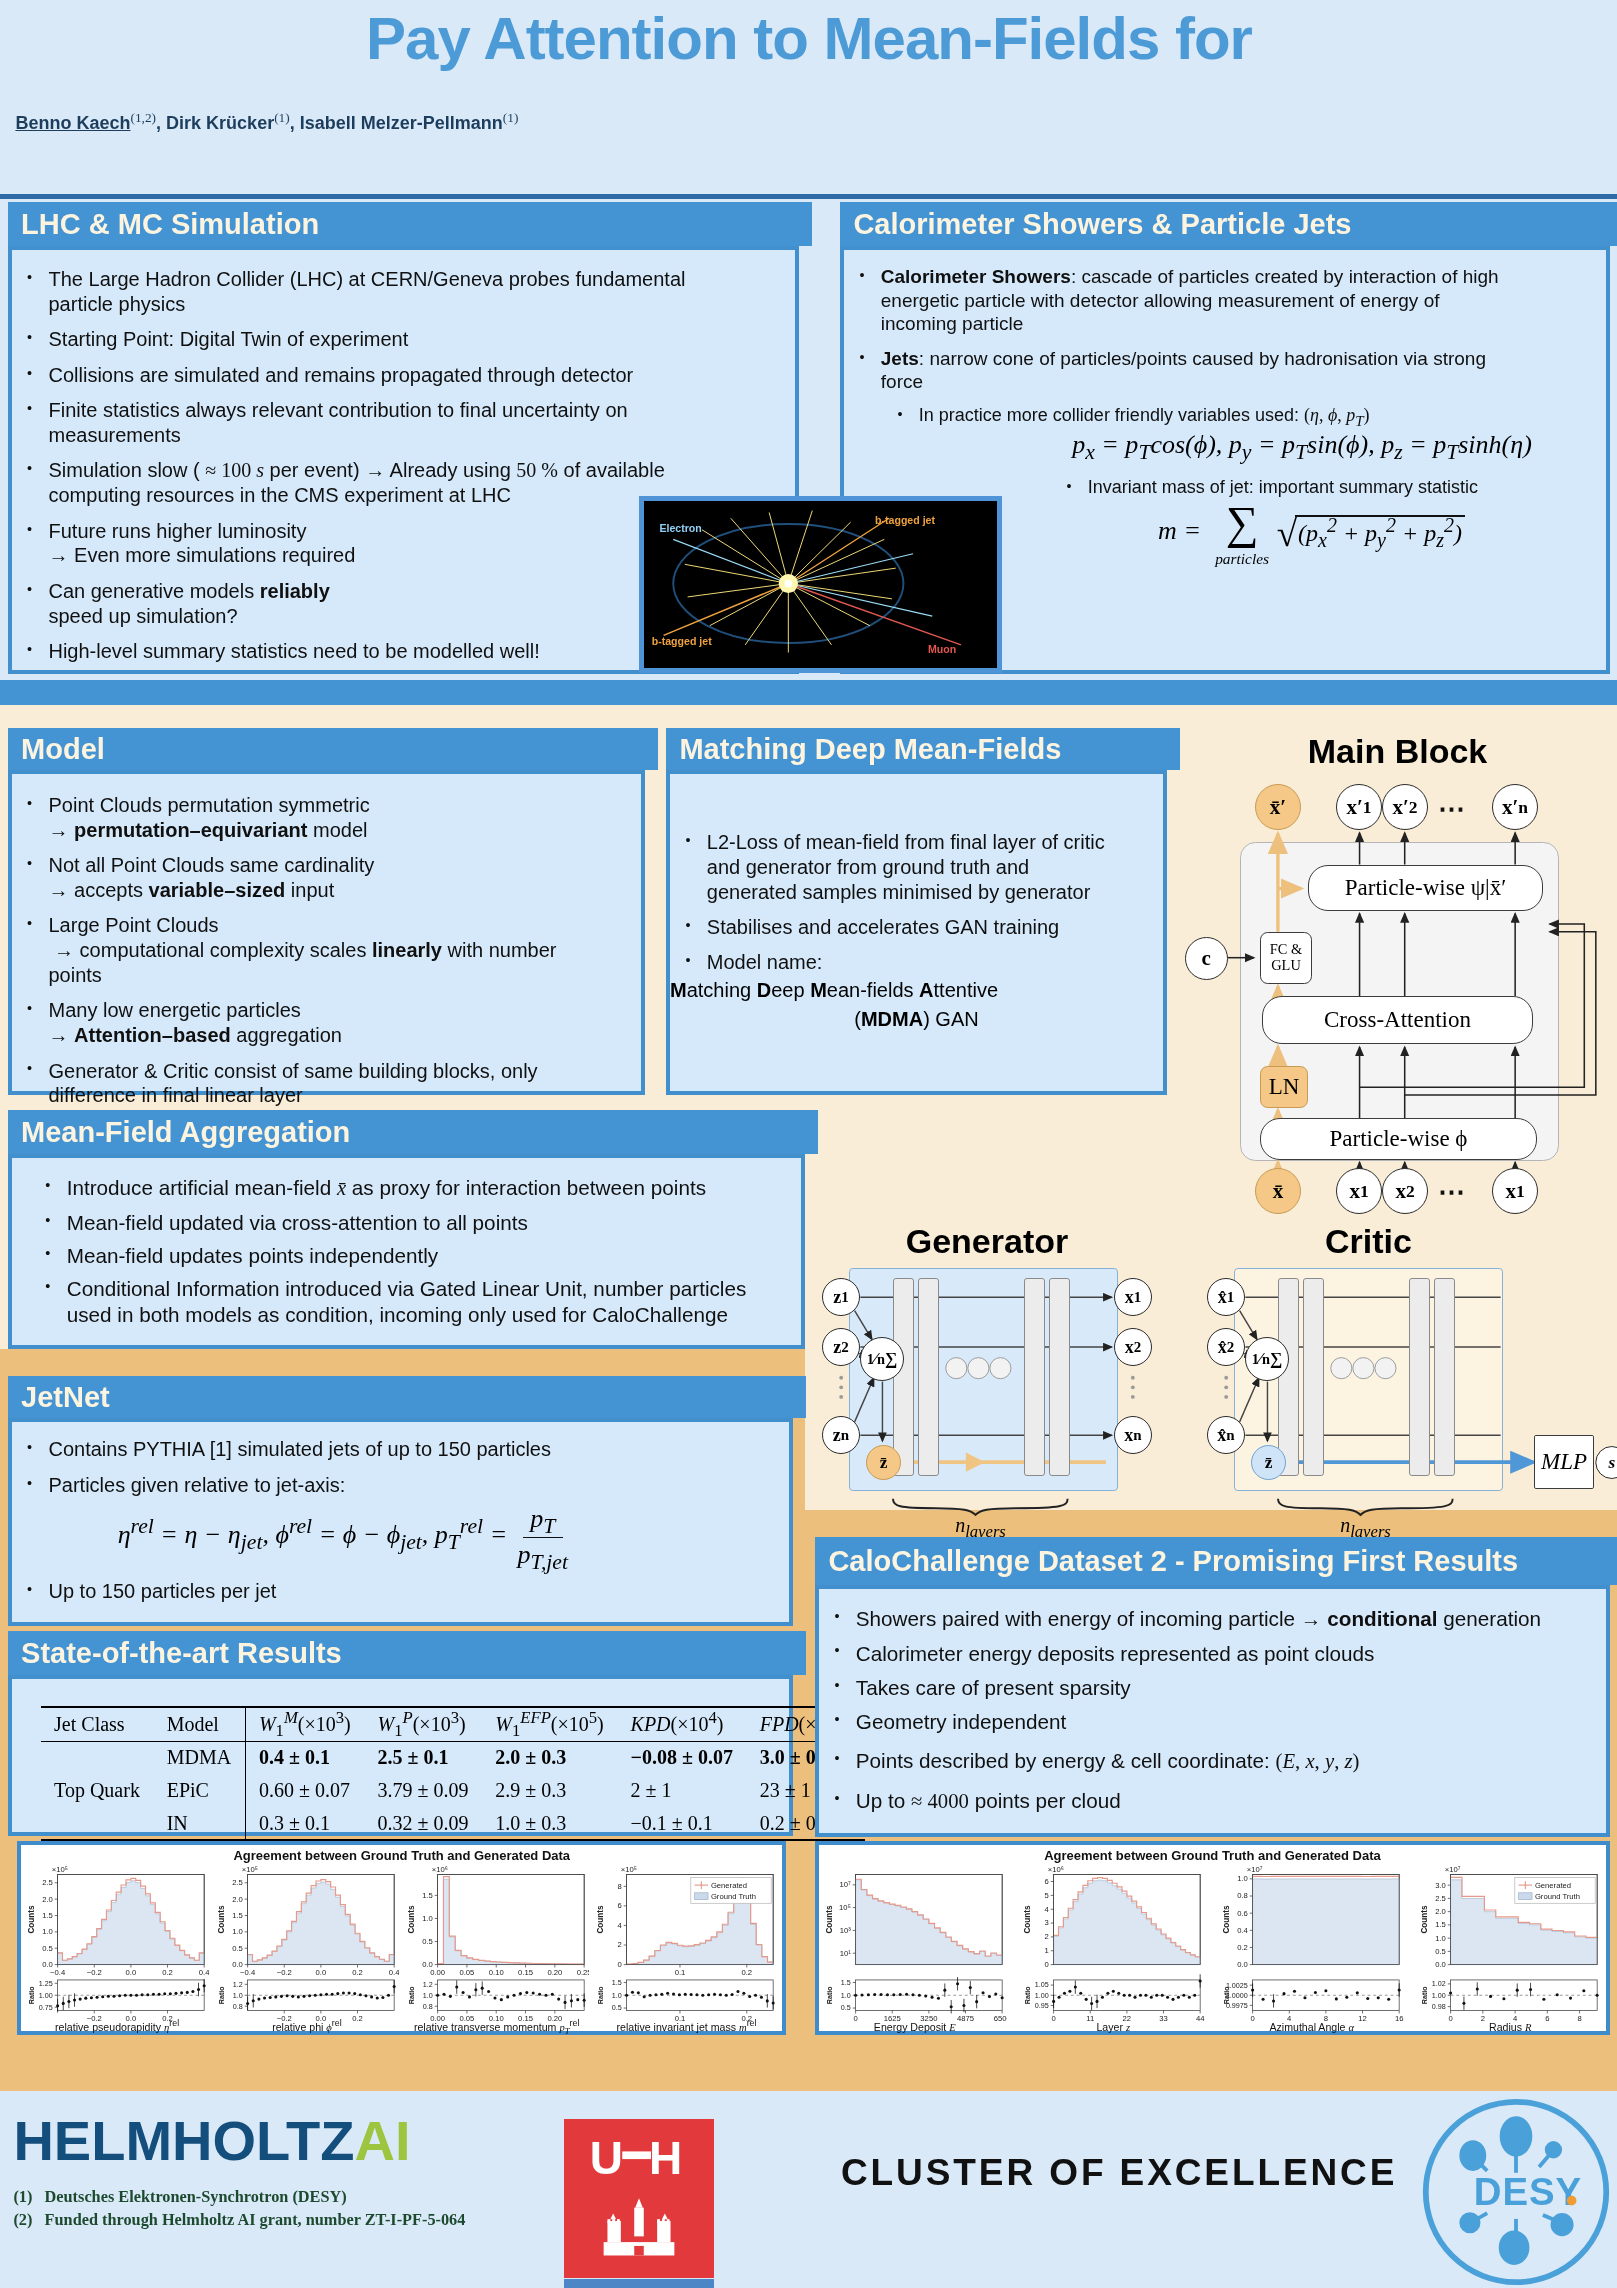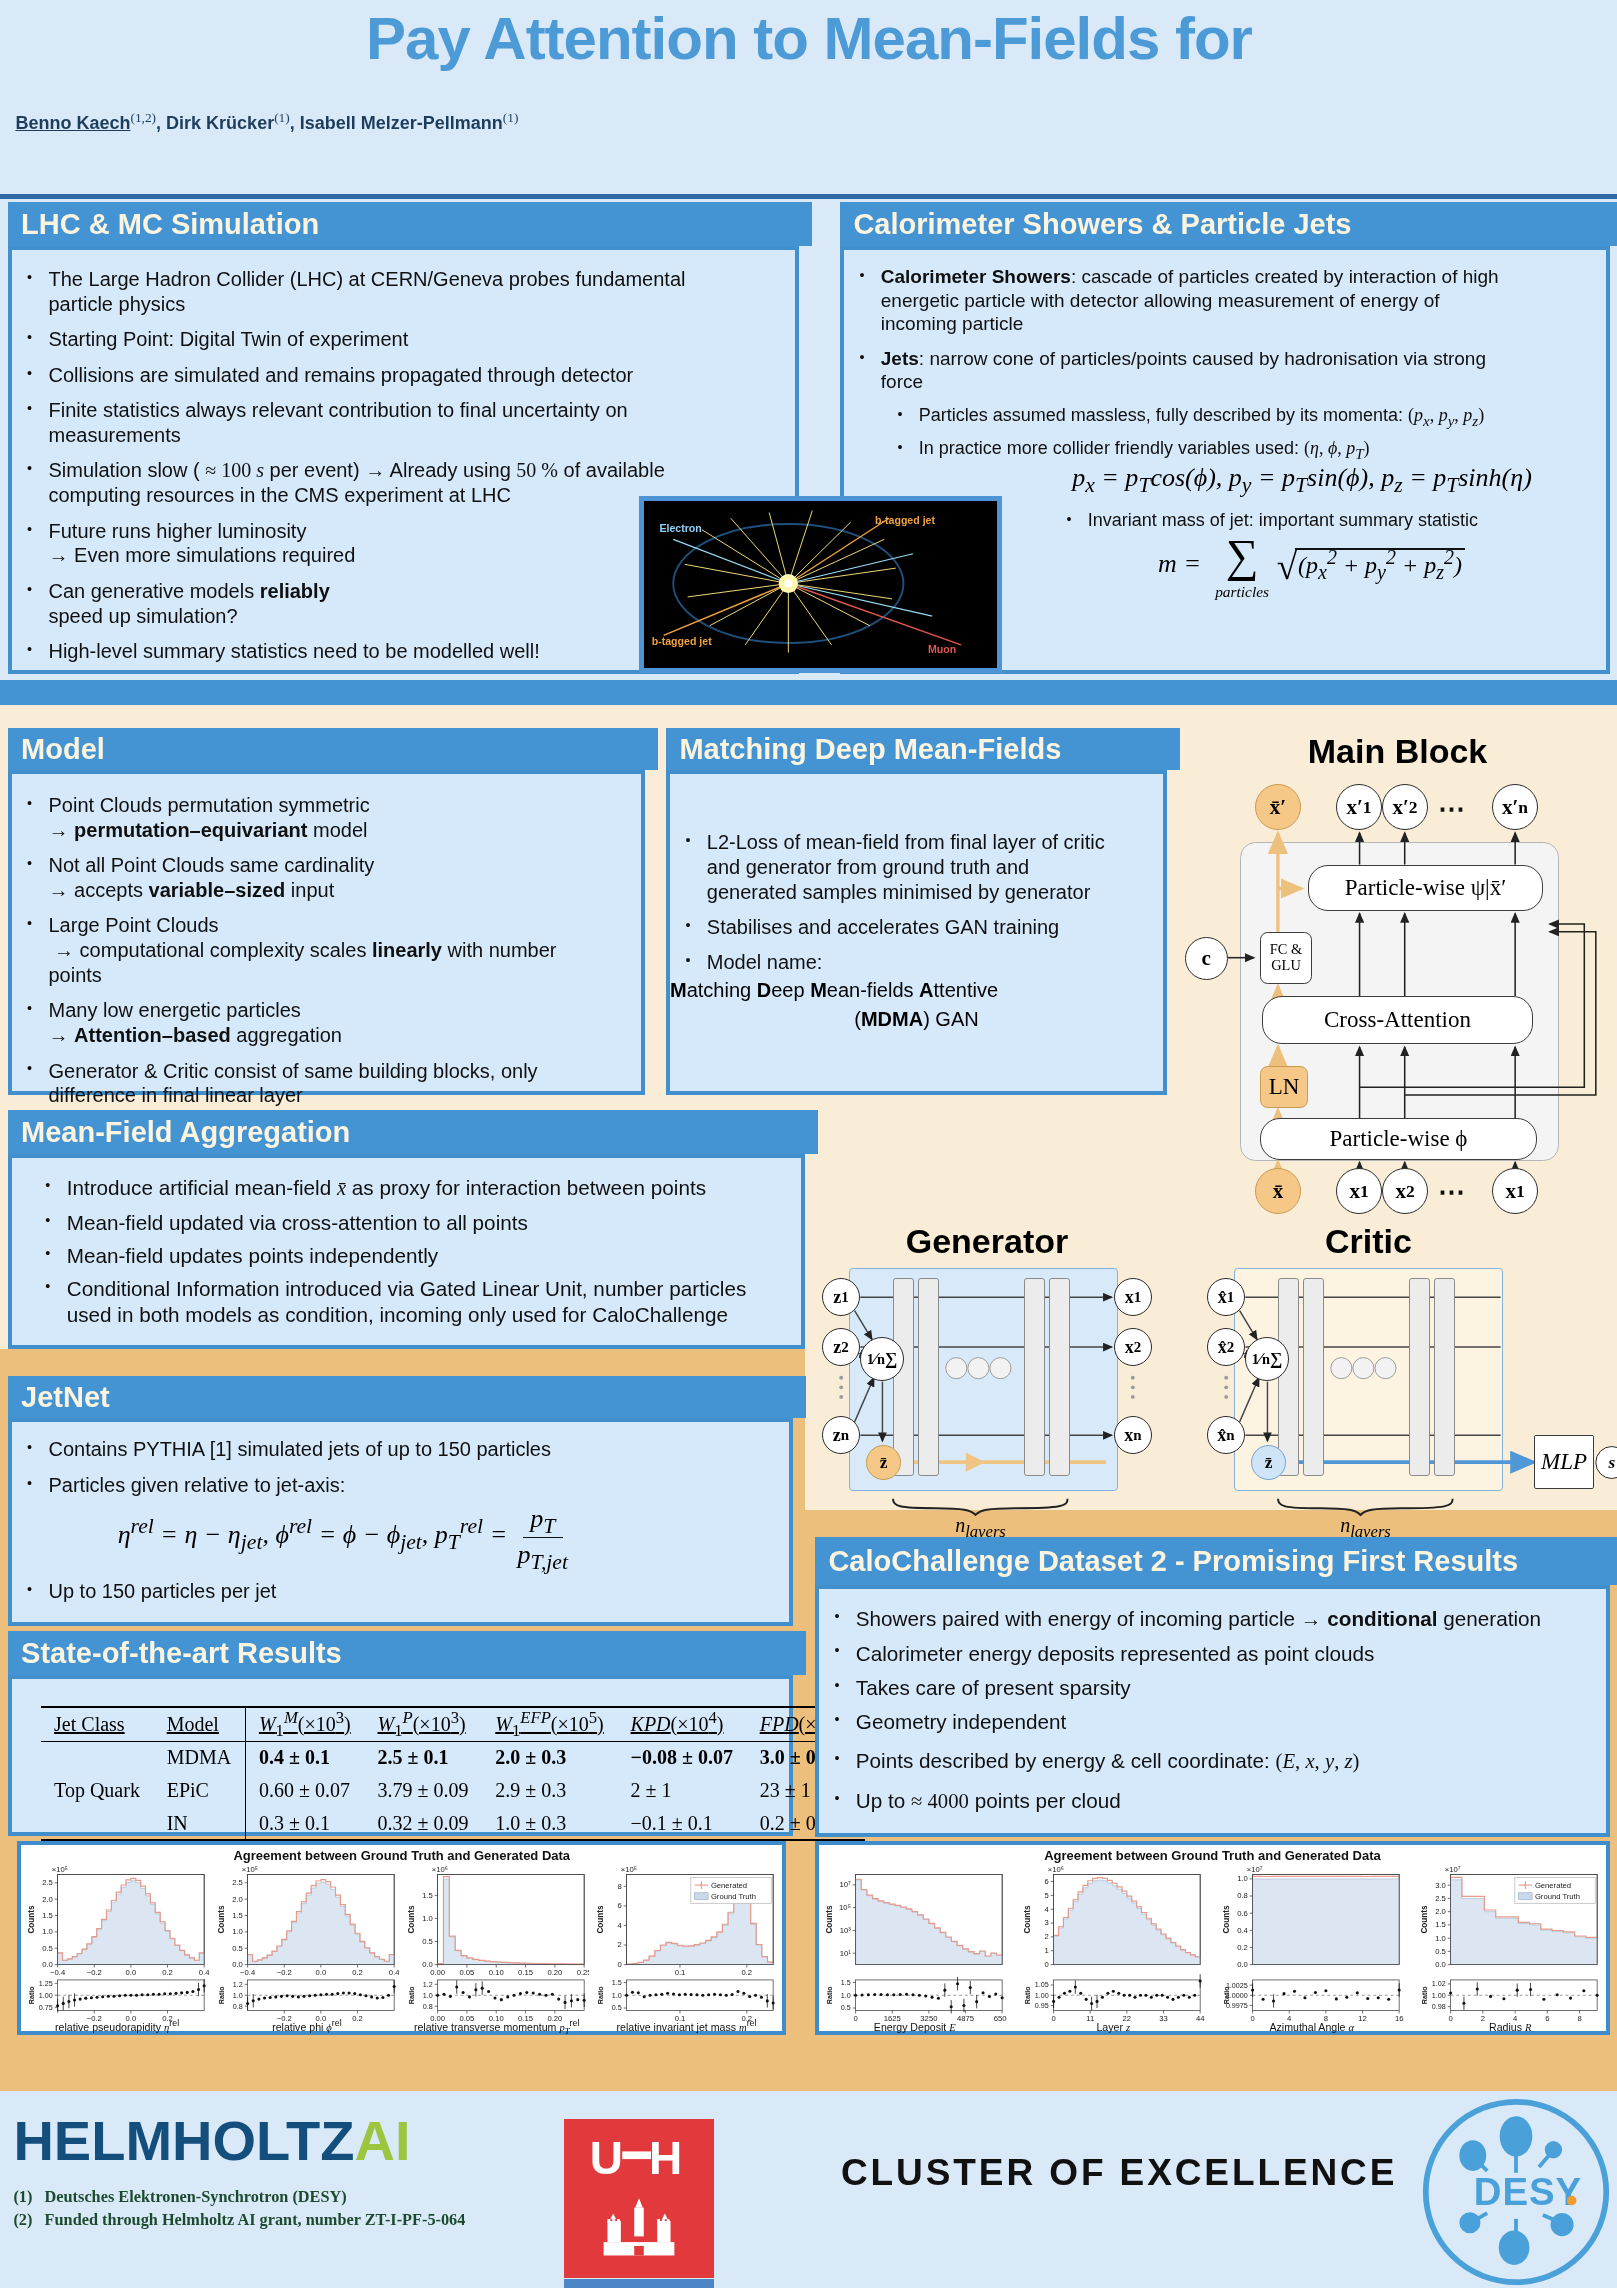--- a/index.html
+++ b/index.html
@@ -46,21 +46,21 @@
         font-family:"Liberation Serif",serif;font-size:23px;box-sizing:border-box;text-align:center;}
   .nb-box.orange{background:#f5c887;border-color:#c89b55;}
   .nb-outer{position:absolute;background:#f4f4f4;border:1.9px solid #b5b5b5;border-radius:15.4px;}
   .dots{position:absolute;font-family:"Liberation Serif",serif;font-weight:bold;font-size:27px;letter-spacing:4.8px;color:#111;}
   .bar{position:absolute;width:19px;background:#ececec;border:1.4px solid #8a8a8a;border-radius:2.9px;}
   .nlayers{position:absolute;font-family:"Liberation Serif",serif;font-style:italic;font-size:20px;text-align:center;}
   
   .tblwrap{padding:27px 0 0 29px;}
   table.tbl{border-collapse:collapse;font-family:"Liberation Serif",serif;font-size:20px;color:#000;}
   table.tbl th,table.tbl td{padding:4.8px 13.4px;text-align:left;white-space:nowrap;font-weight:normal;}
-  table.tbl tr.hrow th{border-top:2.4px solid #000;border-bottom:1.9px solid #000;text-decoration:underline;}
+  table.tbl tr.hrow th{border-top:2.4px solid #000;border-bottom:1.9px solid #000;}
   table.tbl tr.last td{border-bottom:2.4px solid #000;}
   table.tbl .vr{border-right:1.4px solid #000;}
   .sota-note{font-family:"Liberation Serif",serif;font-size:20px;margin:13.4px 0 0 29px;color:#1d4a33;}
   
   .figpanel{background:#fff;border:4.8px solid #3f8ccc;box-sizing:border-box;}
   .figtitle{text-align:center;font-weight:bold;font-size:13px;height:17.3px;padding-top:2.9px;color:#111;}
   .figrow{display:flex;justify-content:space-between;padding:0 3.8px;}
   .sp{display:flex;flex-direction:column;align-items:center;}
   .xlab{font-size:10.6px;height:14.4px;text-align:center;color:#111;margin-top:-2.9px;}
   .xlab i{font-family:"Liberation Serif",serif;}
@@ -107,21 +107,20 @@
     </ul>
   </div>
 
   <div class="abs phead" style="left:840px;top:202px;width:770px;height:44px;">
     <span>Calorimeter Showers &amp; Particle Jets</span>
     </div>
   <div class="abs pbody" style="left:840px;top:246px;width:770px;height:428px;">
     <ul class="bl" style="padding-top:15.4px;">
       <li style="font-size:19px;"><b>Calorimeter Showers</b>: cascade of particles created by interaction of high<br>energetic particle with detector allowing measurement of energy of<br>incoming particle</li>
       <li style="font-size:19px;"><b>Jets</b>: narrow cone of particles/points caused by hadronisation via strong<br>force</li>
-      <li class="sub" style="font-size:18px;">Particles assumed massless, fully described by its momenta: <span class="m">(<i>p<sub>x</sub></i>, <i>p<sub>y</sub></i>, <i>p<sub>z</sub></i>)</span></li>
       <li class="sub" style="font-size:18px;margin-bottom:3.8px;">In practice more collider friendly variables used: <span class="m">(<i>η</i>, <i>ϕ</i>, <i>p<sub>T</sub></i>)</span></li>
     </ul>
     <div class="formula" style="text-align:center;margin:1.9px 0 15.4px 154px;">p<sub>x</sub> = p<sub>T</sub>cos(ϕ), p<sub>y</sub> =  p<sub>T</sub>sin(ϕ), p<sub>z</sub> = p<sub>T</sub>sinh(η)</div>
     <ul class="bl" style="padding-top:0;">
       <li class="sub" style="margin-left:207px;font-size:18px;margin-bottom:1.9px;">Invariant mass of jet: important summary statistic</li>
     </ul>
     <div class="formula" style="text-align:center;margin-left:173px;">m = <span class="sum">
           <span class="sg">∑</span>
           <span class="un">particles</span>
         </span><span class="sqrt">

